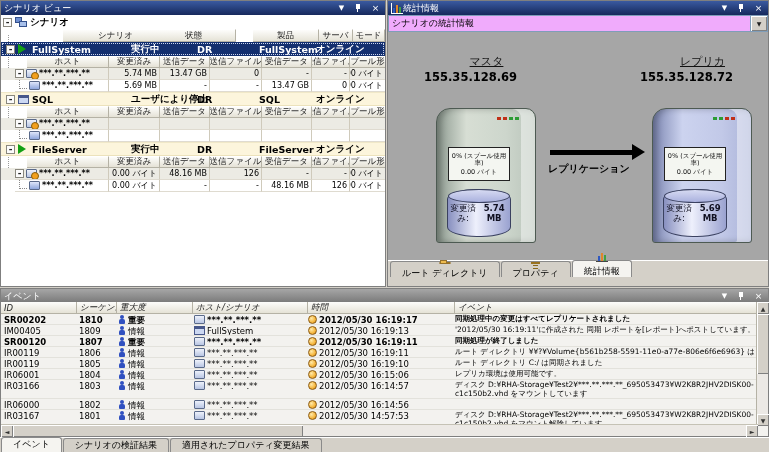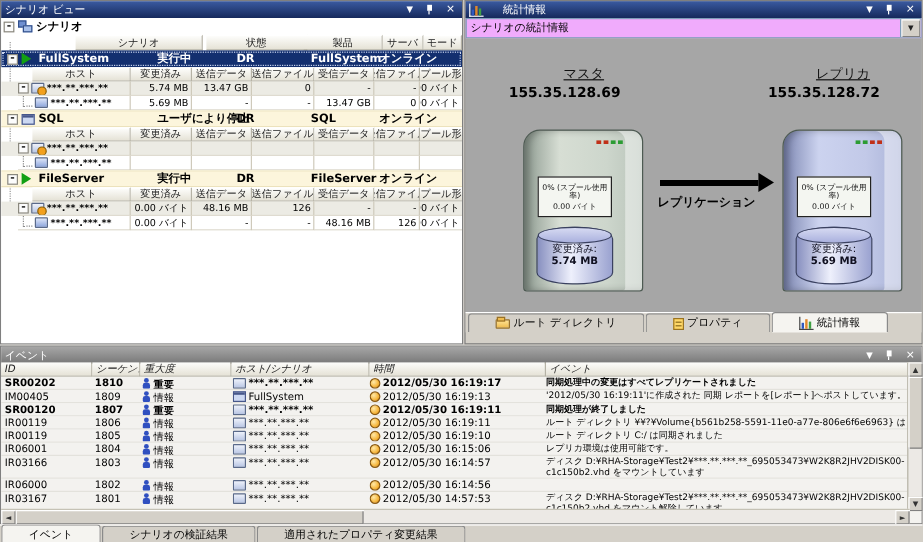--- a/index.html
+++ b/index.html
@@ -1,21 +1,21 @@
 <!DOCTYPE html>
 <html><head>
 <meta charset="utf-8">
 <style>
   html,body{margin:0;padding:0;background:#d4d0c8;}
   #app{position:relative;width:769px;height:452px;background:#d4d0c8;overflow:hidden;
        font-family:"DejaVu Sans",sans-serif;font-size:9px;color:#000;}
   .panel{position:absolute;background:#fff;border:1px solid #7f7f7f;box-sizing:border-box;}
 
   
-  .caption{height:14px;display:flex;align-items:center;gap:16px;padding:0 3px;color:#fff;font-size:9px;
+  .caption{height:14px;display:flex;align-items:center;gap:0;padding:0 3px;color:#fff;font-size:9px;
            background:linear-gradient(#3a5aa0,#16295c);}
   .caption.gray{background:linear-gradient(#a6a6a6,#787878);}
   .cap-title{white-space:nowrap;}
   .cap-icons{margin-left:auto;display:flex;gap:4px;align-items:center;}
   .cap-btn{width:13px;height:11px;display:flex;align-items:center;justify-content:center;color:#fff;font-size:7px;cursor:default;}
   .pin-icon{position:relative;width:9px;height:10px;display:inline-block;}
   .pin-icon::before{content:"";position:absolute;left:2px;top:1px;width:4px;height:5px;background:#fff;}
   .pin-icon::after{content:"";position:absolute;left:3px;top:6px;width:1px;height:3px;background:#fff;}
   .x-glyph{font-size:9px;line-height:9px;}
 
@@ -49,21 +49,21 @@
   
   #scenario-panel{left:0;top:0;width:386px;height:287px;}
   #scenario-rows{position:absolute;top:14px;left:0;right:0;bottom:0;background:#fff;overflow:hidden;}
   .treeline{position:absolute;left:7px;top:20px;height:155px;border-left:1px dotted #9a9a9a;}
   .srow{position:relative;width:100%;box-sizing:border-box;}
   .root-row{height:14px;display:flex;align-items:center;gap:3px;padding-left:2px;font-weight:bold;font-size:9.5px;}
   .mainhead{height:13px;}
   .hcell{position:absolute;top:0;height:100%;box-sizing:border-box;display:flex;align-items:center;justify-content:center;
          background:linear-gradient(#fdfdfb,#e5e2d6);border-right:1px solid #b5b2a5;border-bottom:1px solid #b5b2a5;border-top:1px solid #fff;
          font-size:8.5px;color:#222;white-space:nowrap;overflow:hidden;}
-  .mh0{left:62px;width:106px}.mh1{left:171px;width:84px}.mh2{left:252px;width:66px}.mh3{left:318px;width:34px}.mh4{left:352px;width:32px}
+  .mh0{left:62px;width:106px}.mh1{left:151px;width:84px}.mh2{left:252px;width:66px}.mh3{left:318px;width:34px}.mh4{left:352px;width:32px}
   .grow{height:14px;font-weight:bold;font-size:9.5px;}
   .grow .gc{position:absolute;top:0;height:100%;display:flex;align-items:center;white-space:nowrap;}
   .grow.sel{background:#132f6f;color:#fff;outline:1px dotted #c9d4ee;outline-offset:-2px;}
   .grow.cream{background:#fcf5dc;border-top:1px solid #f0e8c8;border-bottom:1px solid #ece2bc;color:#000;}
   .g-exp{left:5px}.g-icon{left:17px}.g-name{left:31px}.g-state{left:130px}.g-prod{left:196px}.g-srv{left:258px}.g-mode{left:315px}
   .subhead{height:12px;}
   .sh0{left:26px;width:82px}.sh1{left:108px;width:51px}.sh2{left:159px;width:50px}.sh3{left:209px;width:52px}.sh4{left:261px;width:50px}.sh5{left:311px;width:38px}.sh6{left:349px;width:36px}
   .hrow{height:12px;background:#fff;}
   .hrow.master{background:#ecebe4;}
   .sc-host{position:absolute;left:14px;width:94px;top:0;height:100%;display:flex;align-items:center;gap:2px;border-right:1px solid #cfcabb;border-bottom:1px solid #dfdbd0;box-sizing:border-box;font-weight:bold;font-size:8px;white-space:nowrap;overflow:hidden;}
@@ -82,28 +82,28 @@
   .tower{position:absolute;width:100px;height:135px;border-radius:14px 10px 3px 3px;box-sizing:border-box;border:1px solid #4d5a52;
          box-shadow:inset -14px 0 0 rgba(255,255,255,.45), inset 4px 0 6px rgba(0,0,0,.25);}
   .tower.master{background:linear-gradient(90deg,#8d9a90,#d7ded4 30%,#cdd6cc 70%,#b9c4ba);}
   .tower.replica{background:linear-gradient(90deg,#7d87b2,#ccd3ef 30%,#c2c9e8 70%,#aab3d8);}
   .leds{position:absolute;top:8px;right:16px;display:flex;gap:2px;}
   .leds i{width:4px;height:3px;display:inline-block;}
   .leds .r{background:#c03018;} .leds .g{background:#2c9c34;}
   .spoolbox{position:absolute;left:11px;top:38px;width:62px;height:34px;background:#f4f6f1;border:1px solid #222;box-sizing:border-box;
             display:flex;flex-direction:column;align-items:center;justify-content:center;gap:2px;font-size:6.5px;color:#111;text-align:center;line-height:7px;}
   .cyl{position:absolute;left:10px;top:80px;width:64px;height:48px;border-radius:30px/10px;background:linear-gradient(90deg,#8890c0,#eef0fc 45%,#9aa2d0);border:1px solid #3a4160;box-sizing:border-box;
-       display:flex;flex-direction:column;align-items:center;justify-content:center;font-size:8.5px;color:#101020;text-align:center;line-height:10px;}
+       display:flex;flex-direction:row;align-items:center;justify-content:center;font-size:8.5px;color:#101020;text-align:center;line-height:10px;}
   .cyl::before{content:"";position:absolute;left:0;top:-1px;width:100%;height:14px;border-radius:50%;background:linear-gradient(#d6daf2,#aab1de);border:1px solid #3a4160;box-sizing:border-box;}
   .cyl .l2{font-weight:bold;}
   .repl-arrow-line{position:absolute;background:#000;height:5px;}
   .repl-arrow-head{position:absolute;width:0;height:0;border-left:13px solid #000;border-top:8px solid transparent;border-bottom:8px solid transparent;}
   .arrow-label{position:absolute;font-size:10px;font-weight:bold;color:#000;}
   .tabbar{position:absolute;left:0;bottom:9px;width:380px;height:17px;background:#d4d0c8;border-top:1px solid #fff;display:flex;align-items:flex-end;padding-left:2px;box-sizing:border-box;}
-  .tab{display:inline-flex;align-items:center;gap:3px;height:15px;padding:0 22px;background:#d4d0c8;border:1px solid #8a8a8a;border-bottom:none;border-radius:3px 3px 0 0;font-size:9px;margin-right:1px;white-space:nowrap;}
+  .tab{display:inline-flex;align-items:center;gap:3px;height:15px;padding:0 11px;background:#d4d0c8;border:1px solid #8a8a8a;border-bottom:none;border-radius:3px 3px 0 0;font-size:9px;margin-right:1px;white-space:nowrap;flex-direction:column;}
   .tab.active{background:#f5f4f0;height:16px;font-weight:normal;}
 
   
   #events-panel{left:0;top:288px;width:769px;height:149px;background:#f3f2ef;}
   .ehead{position:absolute;top:13px;left:0;height:12px;width:668px;font-style:italic;}
   .eh{position:absolute;top:0;height:100%;box-sizing:border-box;display:flex;align-items:center;padding-left:3px;gap:2px;
       background:linear-gradient(#fdfdfb,#e5e2d6);border-right:1px solid #b5b2a5;border-bottom:1px solid #b5b2a5;font-size:8.5px;color:#222;white-space:nowrap;overflow:hidden;}
   .eh0{left:0;width:76px}.eh1{left:76px;width:40px}.eh2{left:116px;width:76px}.eh3{left:192px;width:115px}.eh4{left:307px;width:147px}.eh5{left:454px;width:303px}
   #event-rows{position:absolute;top:25px;left:0;width:757px;height:112px;overflow:hidden;background:#f3f2ef;}
   .erow{position:relative;width:100%;height:11px;border-bottom:1px solid #e3e2dc;box-sizing:border-box;background:#f3f2ef;}

